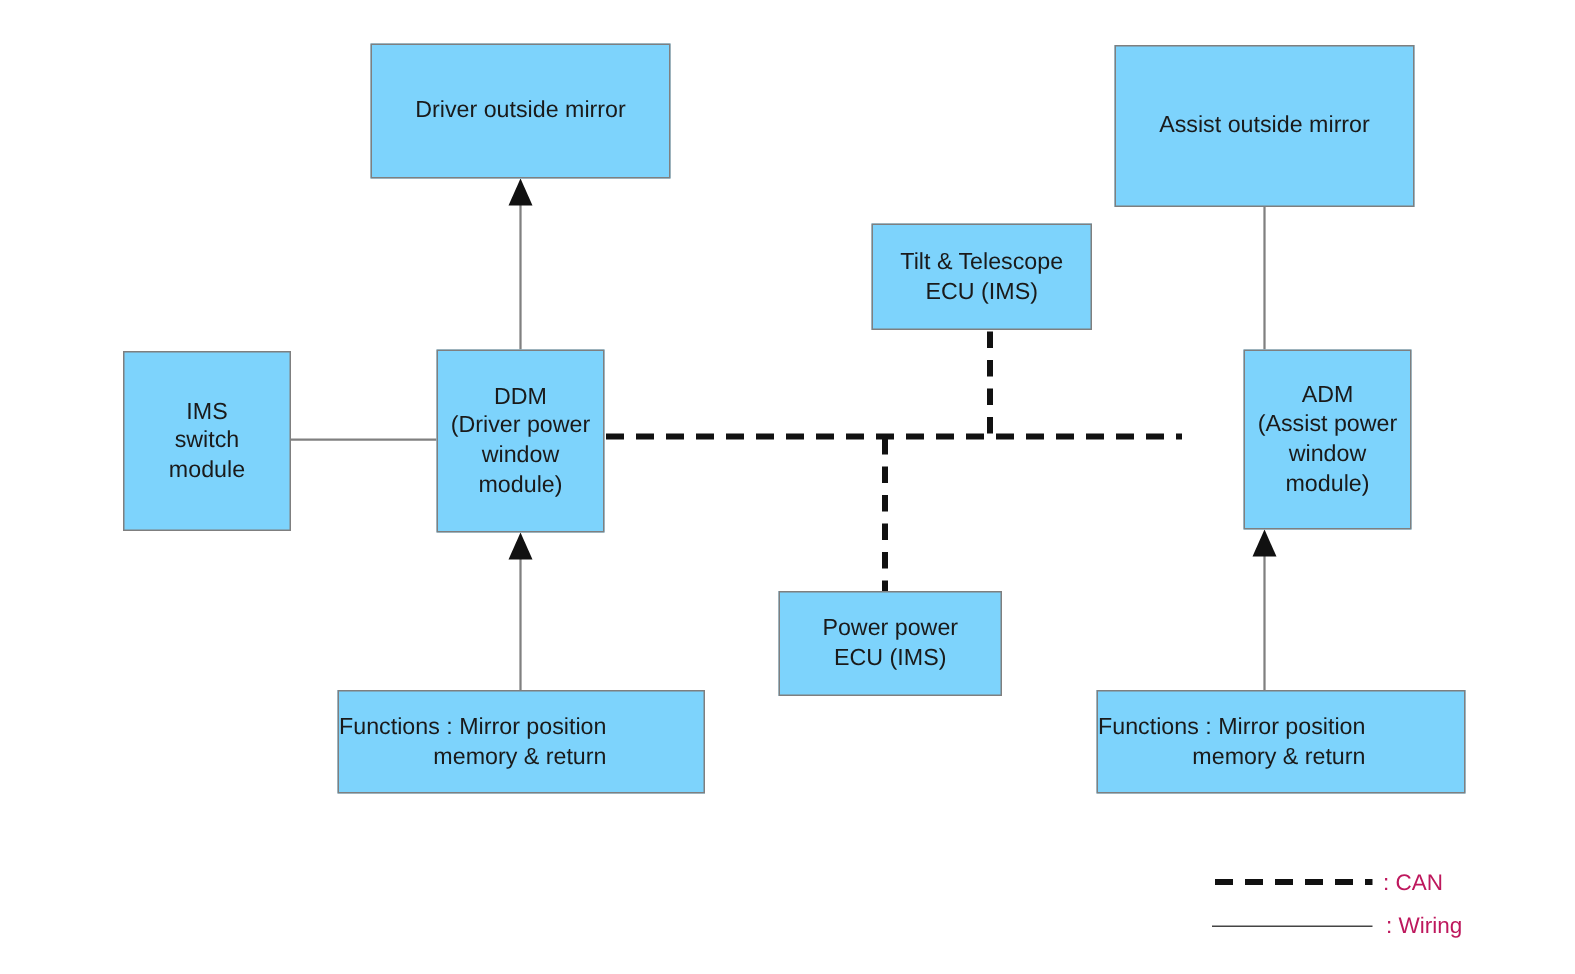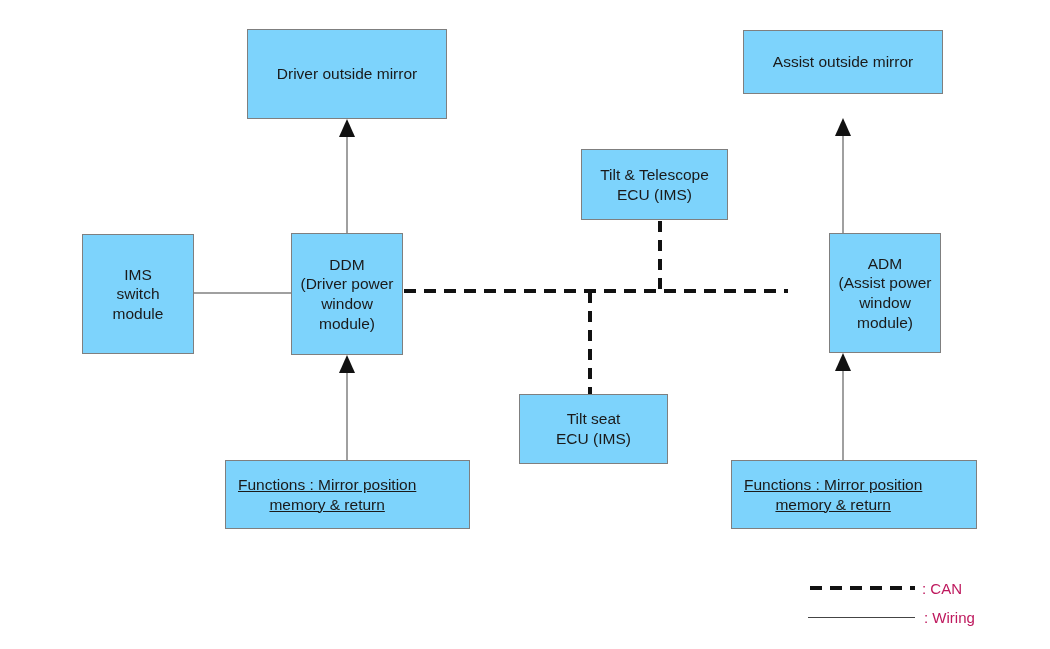--- a/index.html
+++ b/index.html
@@ -32,27 +32,26 @@
     text-align: center;
     font-size: 15.5px;
     line-height: 1.26;
     color: #1a1a1a;
   }
   .box .box-label {
     white-space: pre-line;
   }
   .box.left-align {
     justify-content: flex-start;
-    text-align: center;
-    padding: 0 10px 0 12px;
-    text-decoration: underline;
+    text-align: right;
+    padding: 0 10px 0 0;
   }
   
   .b-driver-mirror  { left: 247px; top: 29px;  width: 200px; height: 90px; }
-  .b-assist-mirror  { left: 743px; top: 30px;  width: 200px; height: 64px; }
+  .b-assist-mirror  { left: 743px; top: 30px;  width: 200px; height: 108px; }
   .b-tilt-ecu       { left: 581px; top: 149px; width: 147px; height: 71px; }
   .b-ims-switch     { left: 82px;  top: 234px; width: 112px; height: 120px; }
   .b-ddm            { left: 291px; top: 233px; width: 112px; height: 122px; }
   .b-adm            { left: 788px; top: 233px; width: 112px; height: 120px; margin-left: 41px; }
   .b-power-seat     { left: 519px; top: 394px; width: 149px; height: 70px; }
   .b-func-left      { left: 225px; top: 460px; width: 245px; height: 69px; }
   .b-func-right     { left: 731px; top: 460px; width: 246px; height: 69px; }
 
   .legend-row {
     position: absolute;
@@ -132,21 +131,21 @@
   </div>
 
   <div class="box b-adm">
     <span class="box-label">ADM
 (Assist power
 window
 module)</span>
   </div>
 
   <div class="box b-power-seat">
-    <span class="box-label">Tilt seat
+    <span class="box-label">Power power
 ECU (IMS)</span>
   </div>
 
   <div class="box left-align b-func-left">
     <span class="box-label">Functions : Mirror position
 memory &amp; return</span>
   </div>
 
   <div class="box left-align b-func-right">
     <span class="box-label">Functions : Mirror position

